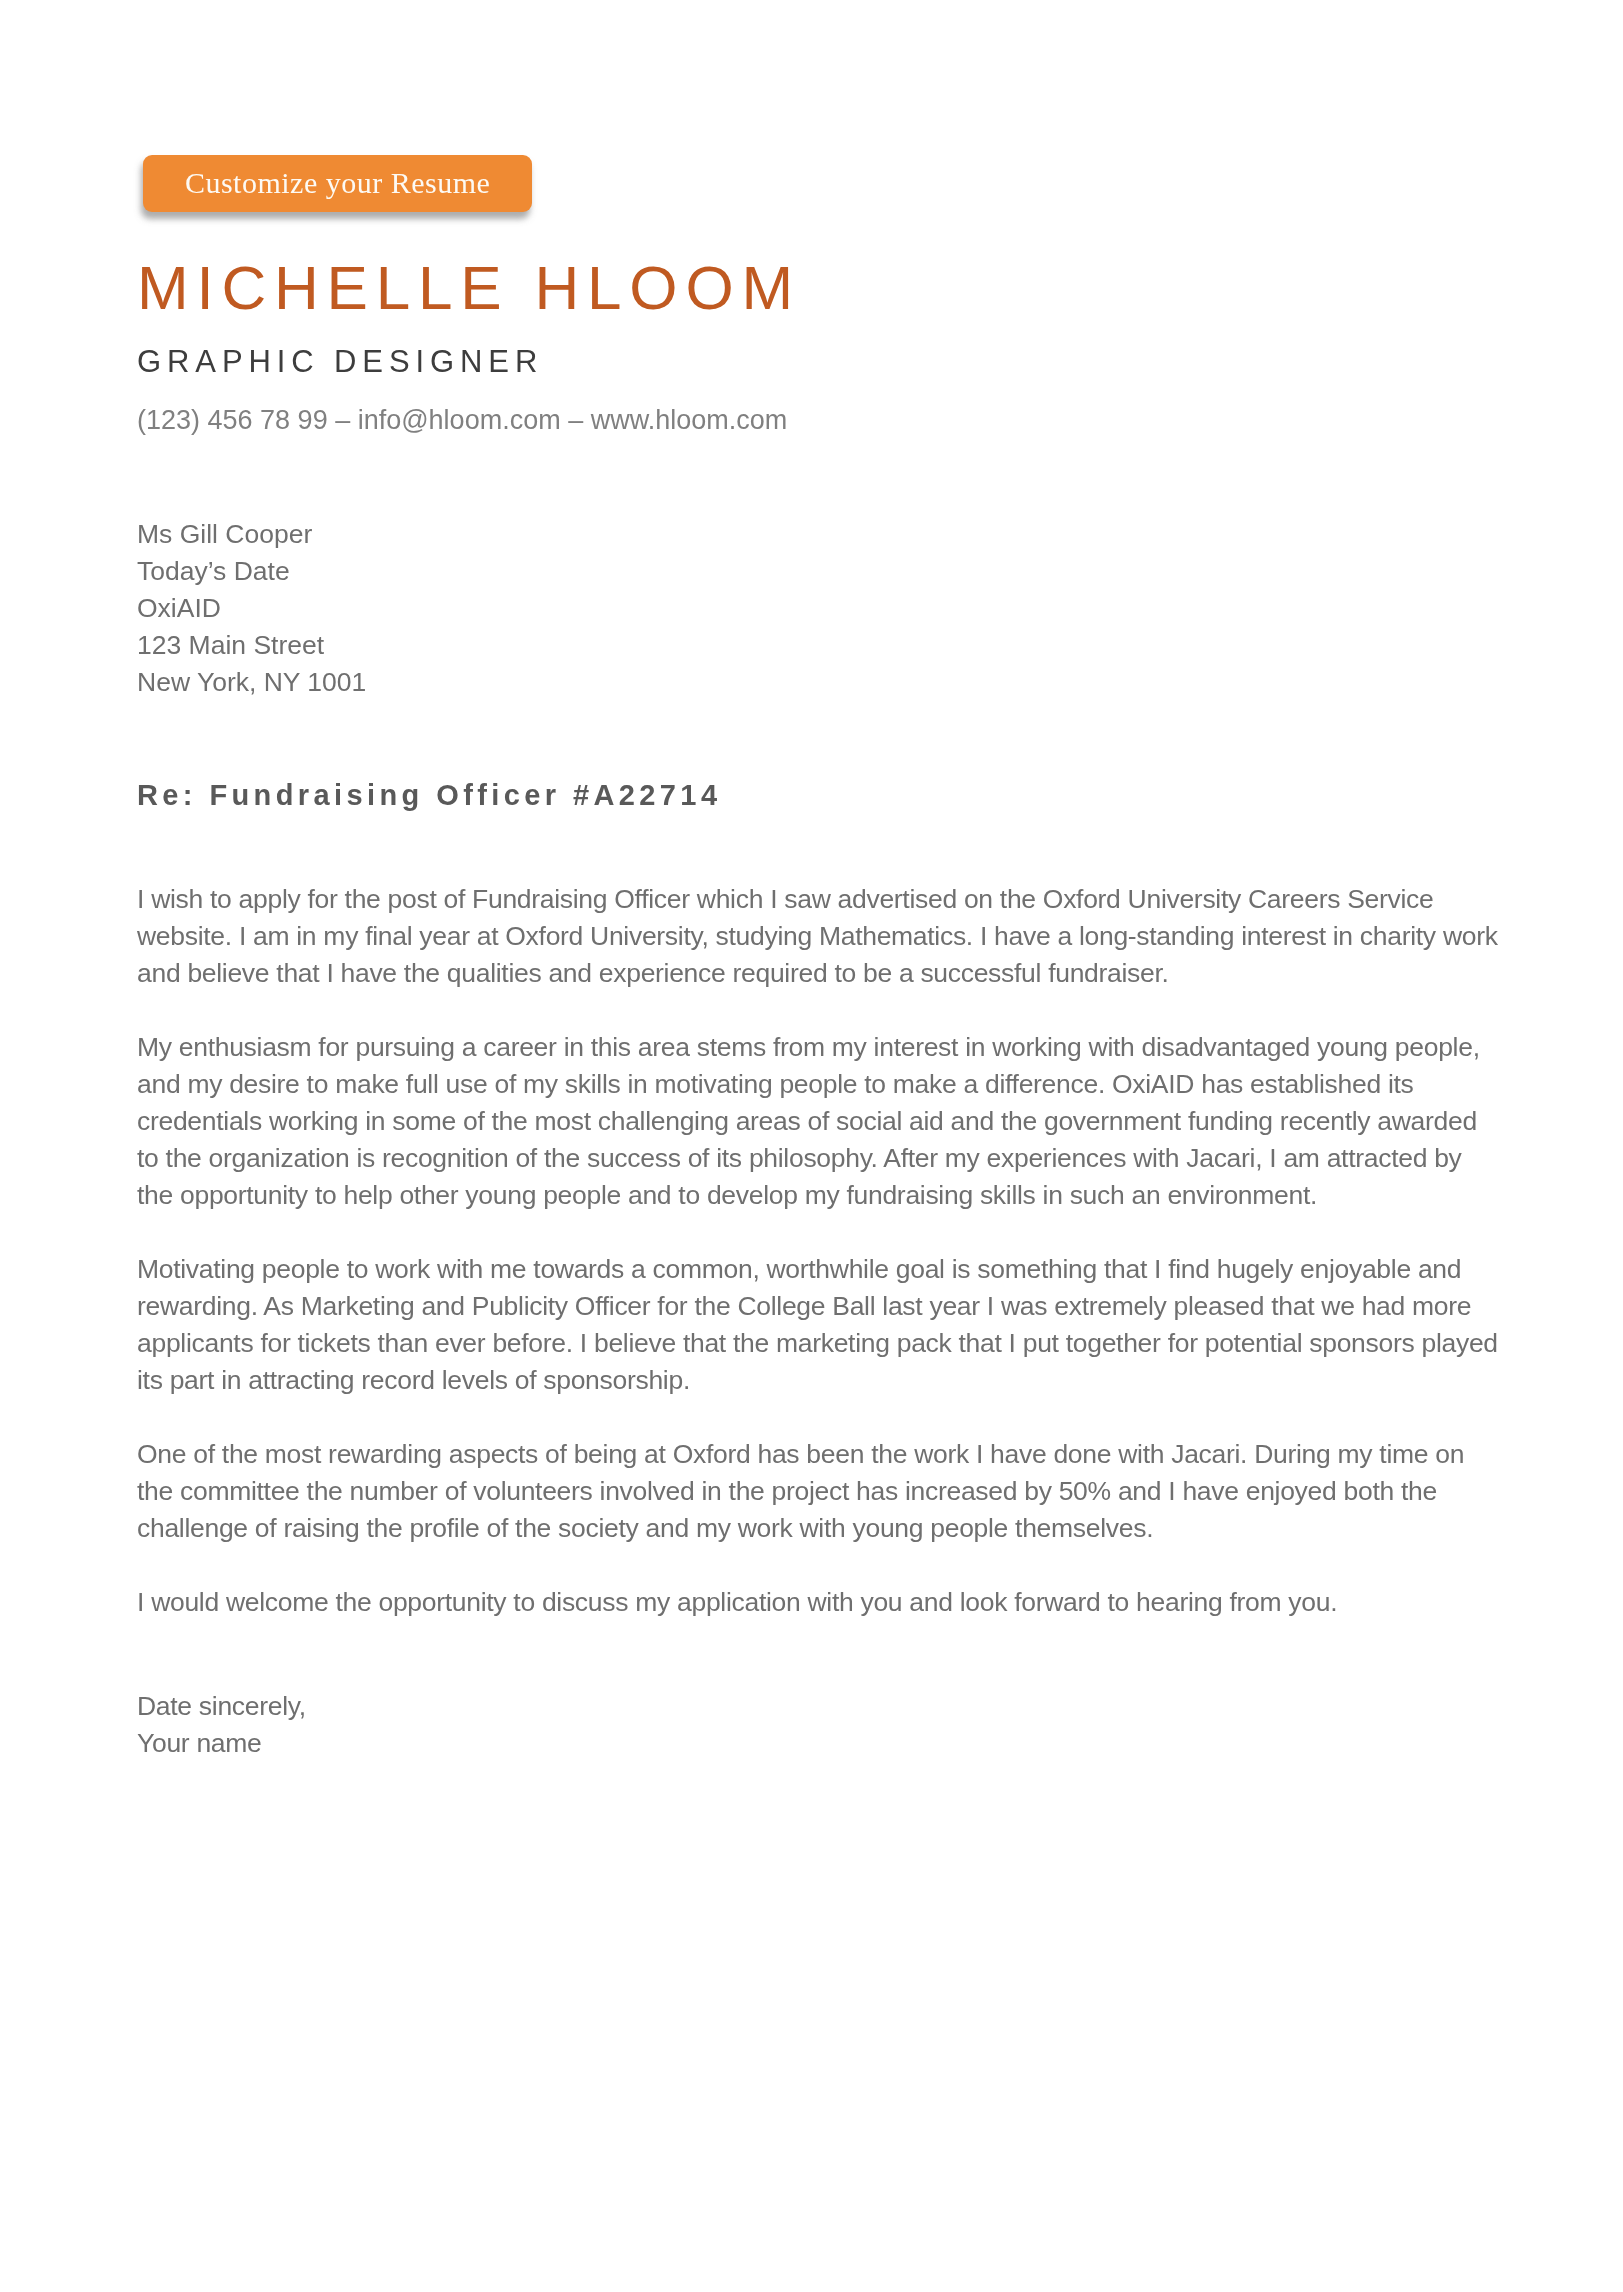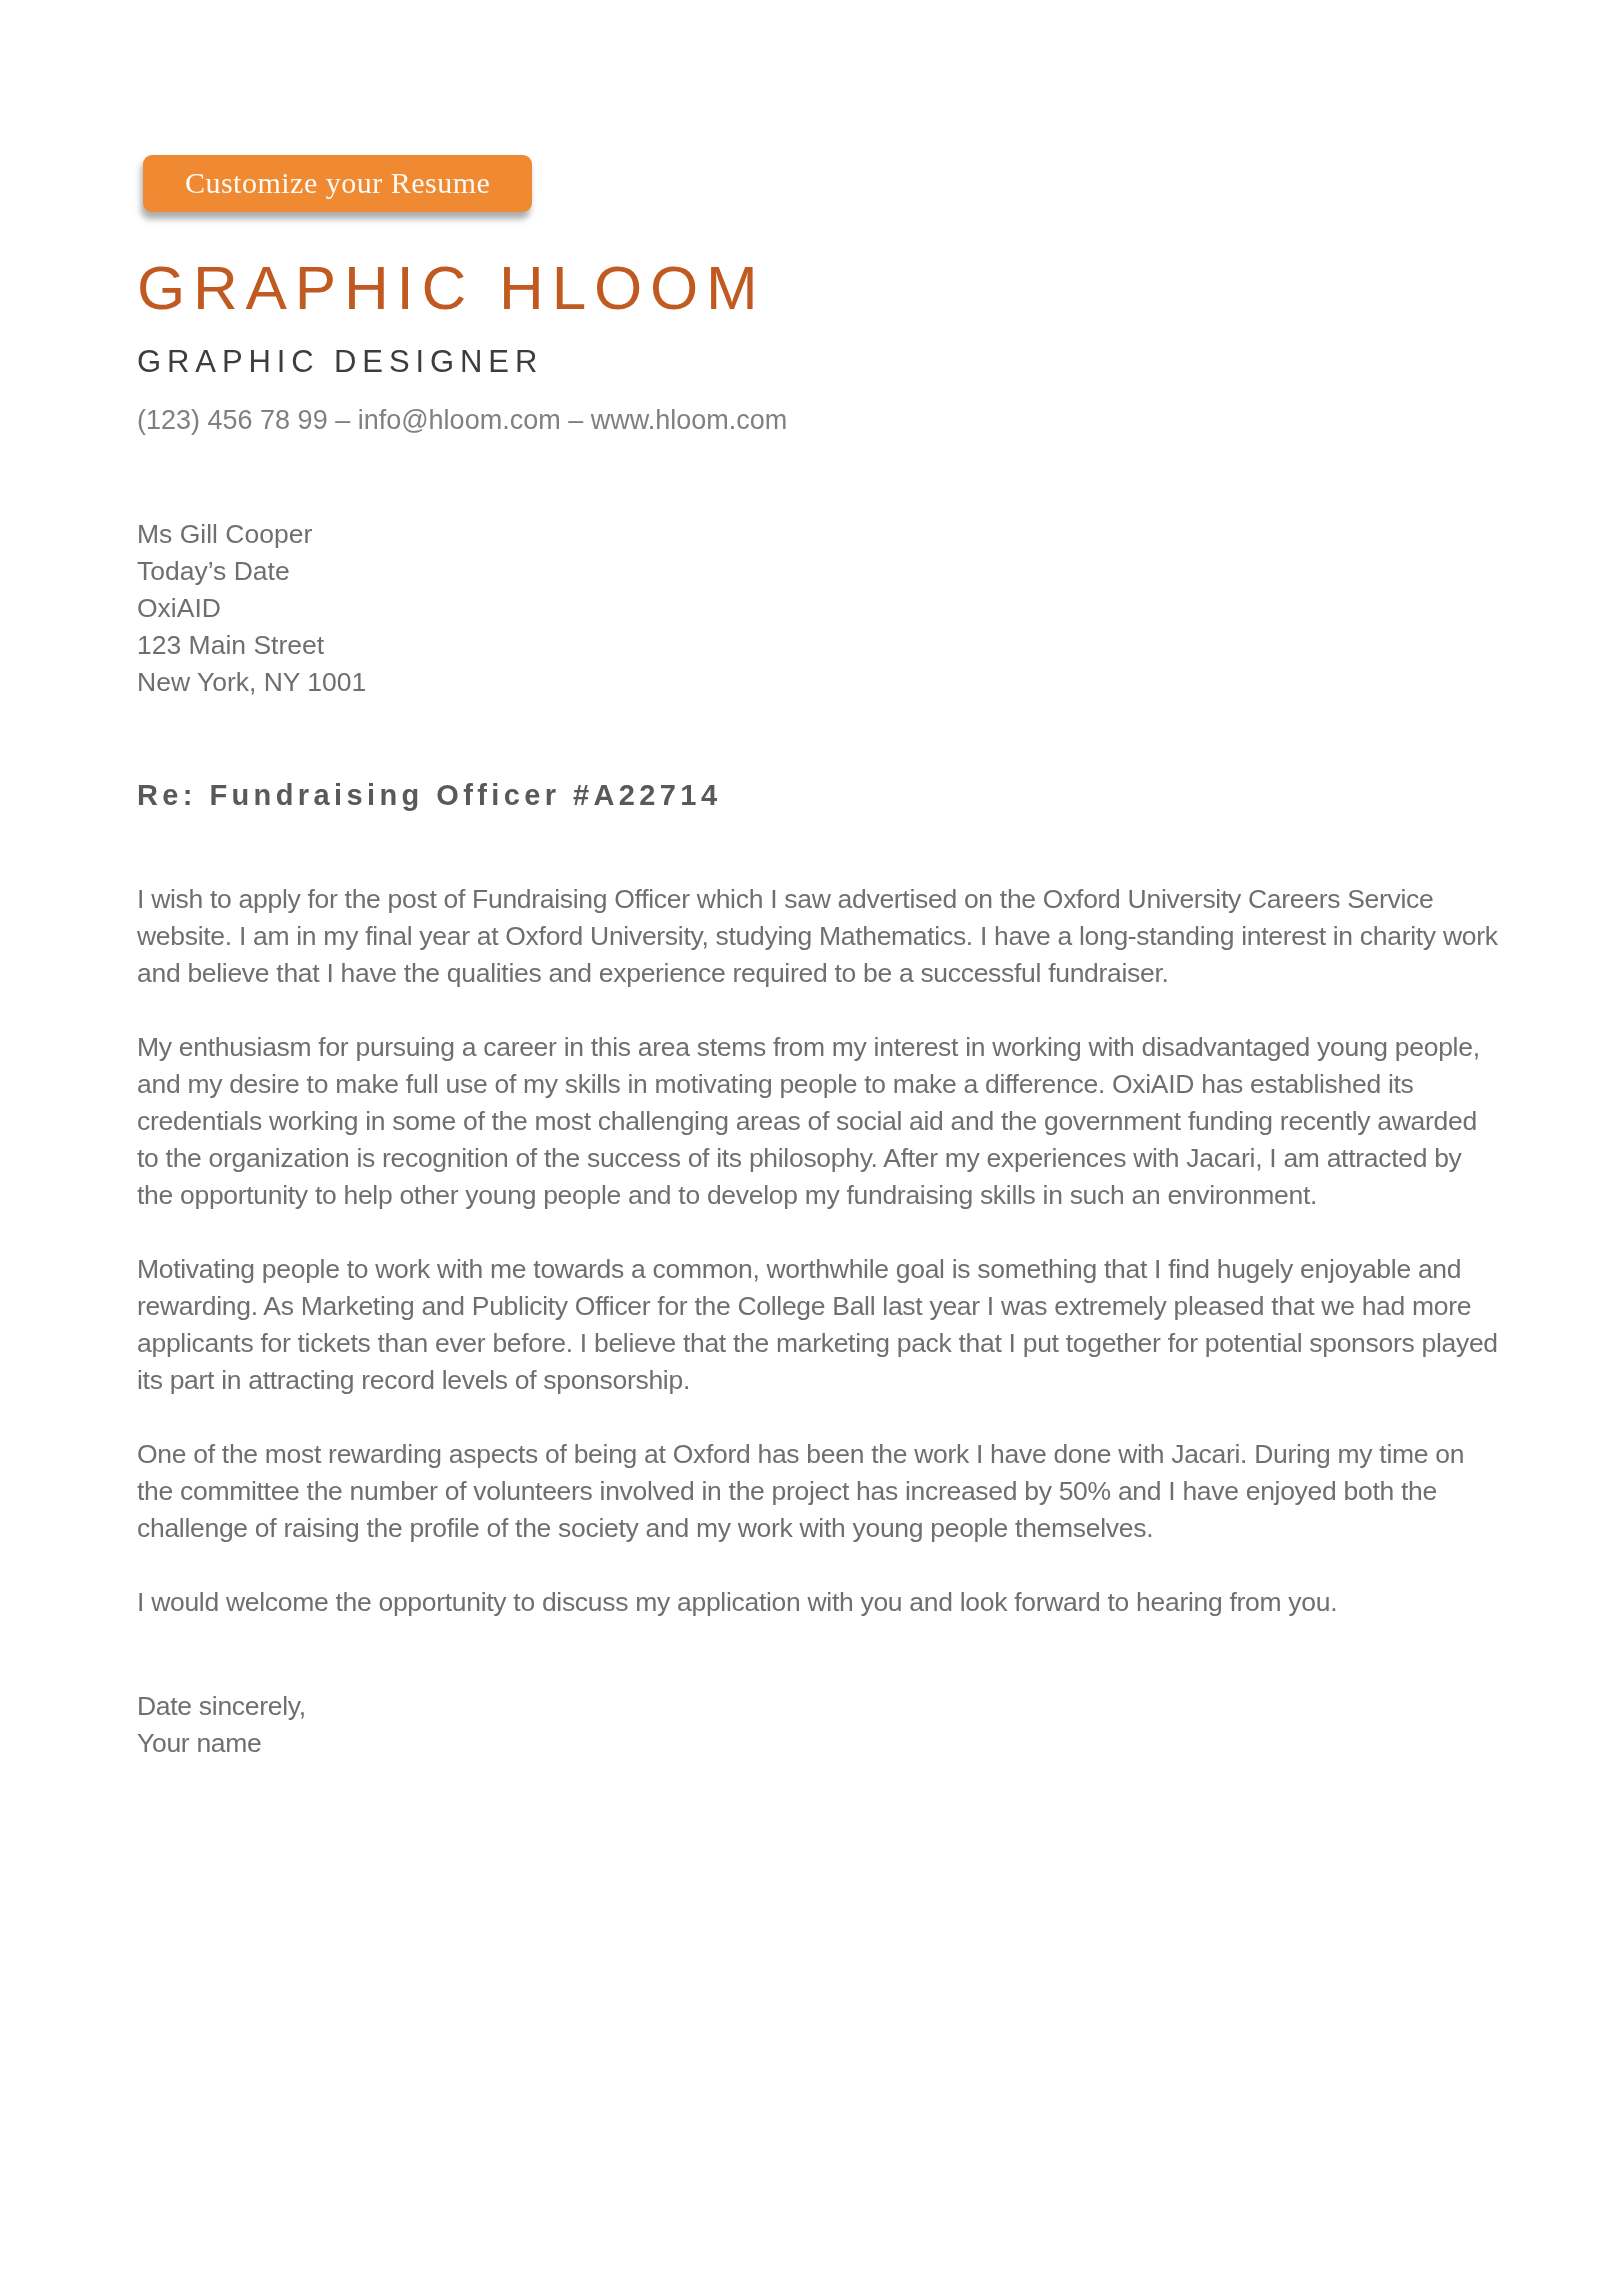--- a/index.html
+++ b/index.html
@@ -98,21 +98,21 @@
   }
 </style>
 </head>
 <body>
 
 <div class="page">
   <div class="content">
 
     <button class="customize-btn">Customize your Resume</button>
 
-    <h1 class="name">GRAPHIC HLOOM</h1>
+    <h1 class="name">MICHELLE HLOOM</h1>
 
     <h2 class="role">GRAPHIC DESIGNER</h2>
 
     <div class="contact">(123) 456 78 99 – info@hloom.com – www.hloom.com</div>
 
     <div class="recipient">
       <div>Ms Gill Cooper</div>
       <div>Today’s Date</div>
       <div>OxiAID</div>
       <div>123 Main Street</div>

